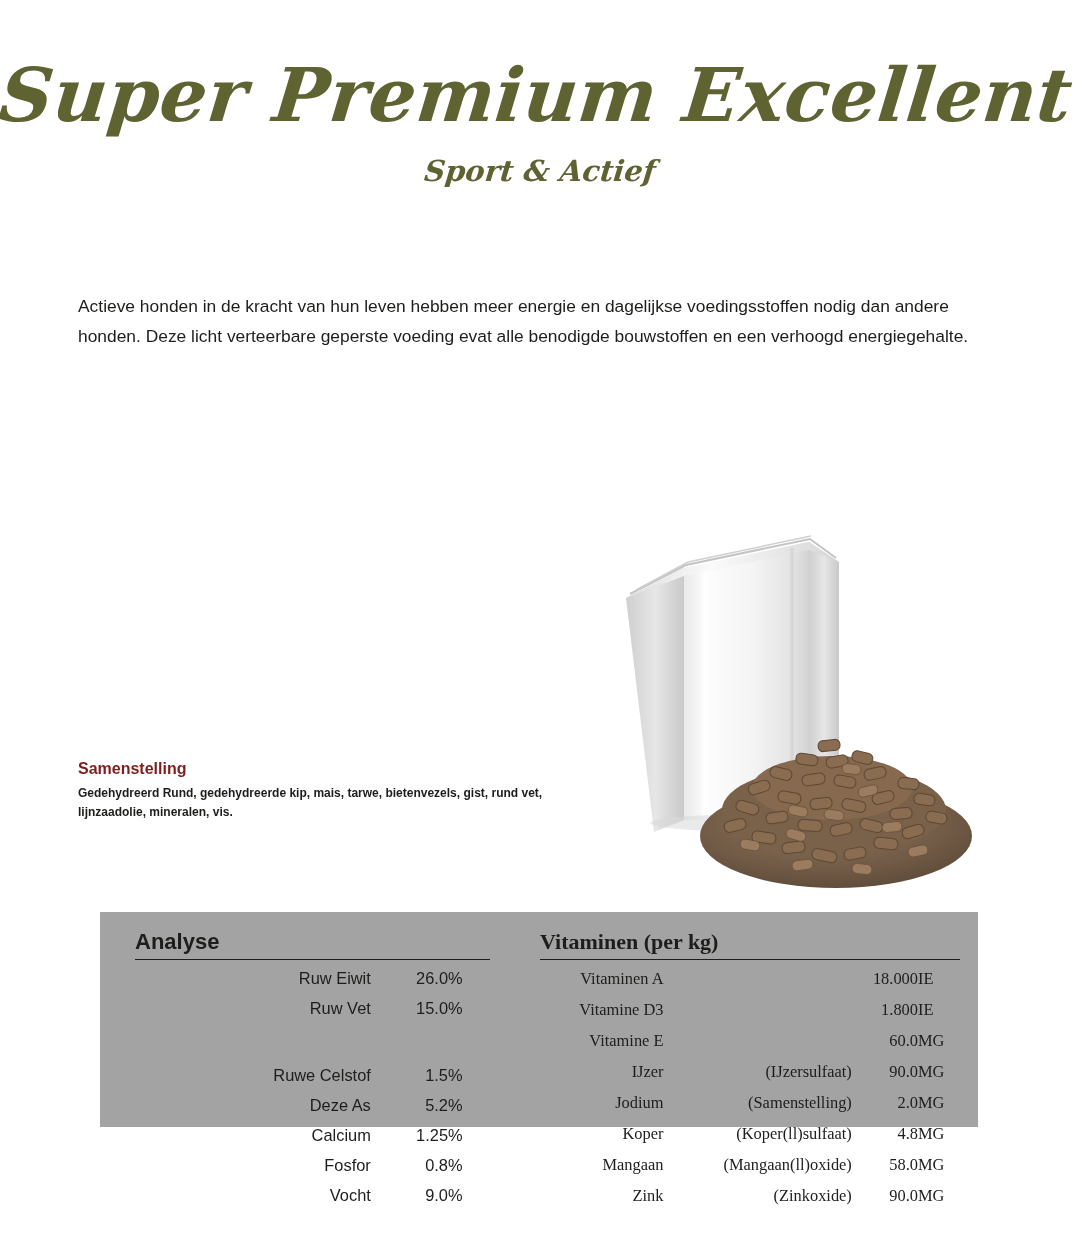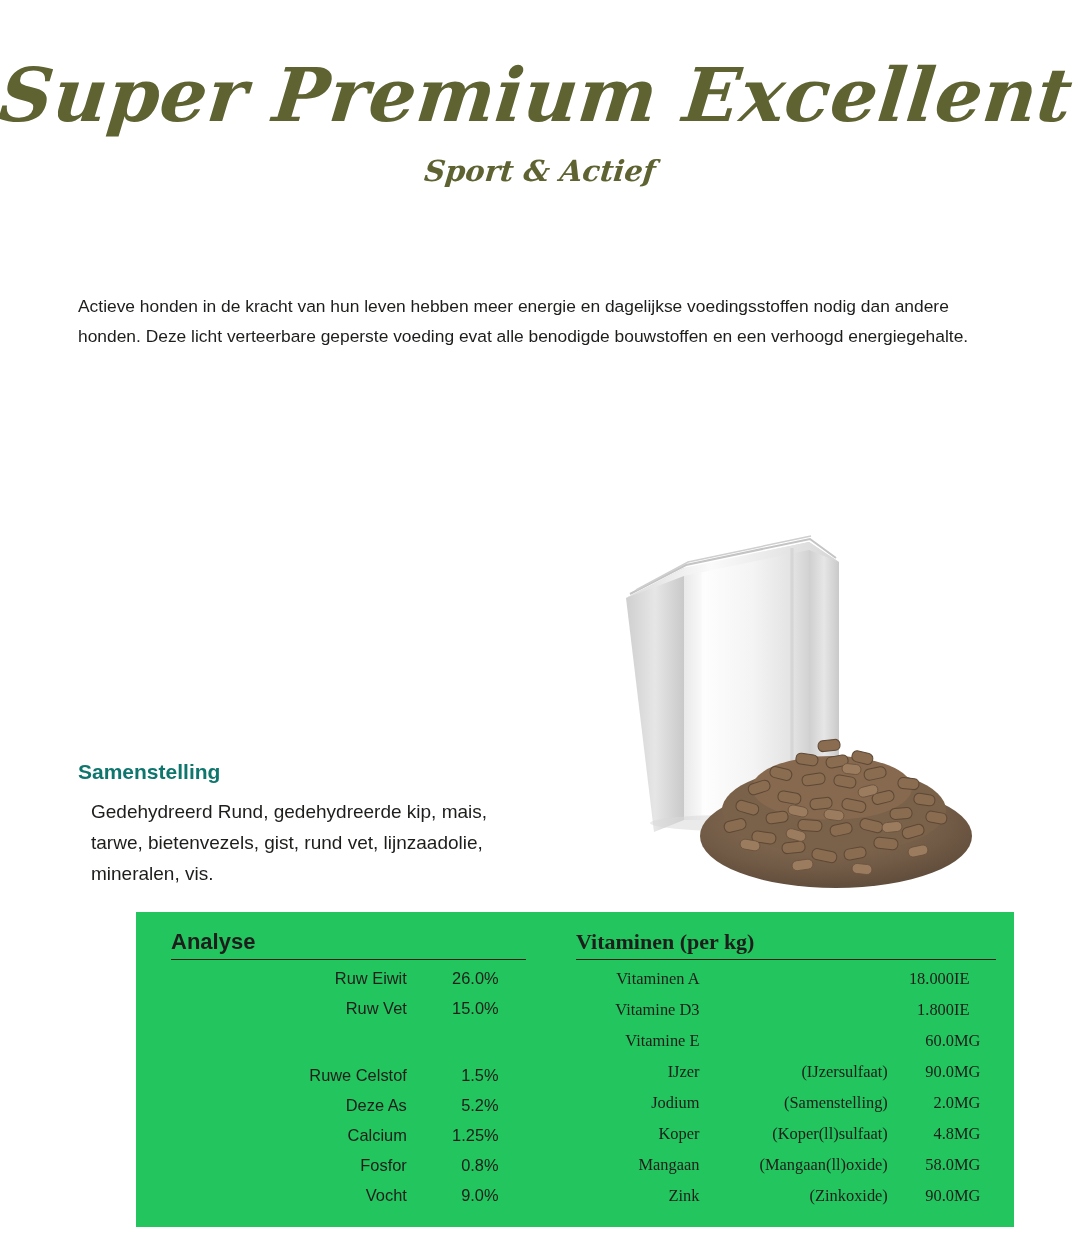--- a/index.html
+++ b/index.html
@@ -66,53 +66,52 @@
   }
 
   
   .composition {
     position: absolute;
     left: 78px;
     top: 760px;
     width: 470px;
   }
   .composition-title {
-    font-size: 21px;
-    font-weight: 700;
-    color: #0f766e;
+    font-size: 16px;
+    font-weight: 700;
+    color: #7f1d1d;
     margin: 0 0 6px 0;
   }
   .composition-text {
-    font-size: 19px;
-    font-weight: 400;
+    font-size: 12px;
+    font-weight: 700;
     line-height: 1.62;
     color: #1d1d1b;
-    margin: 13px;
+    margin: 0;
   }
 
   
   .product-photo {
     position: absolute;
     left: 596px;
     top: 520px;
     width: 404px;
     height: 392px;
   }
   .product-photo svg { display: block; width: 100%; height: 100%; }
 
   
   .spec-panel {
     position: absolute;
     left: 100px;
     top: 912px;
     width: 878px;
-    height: 315px;
-    background: #22c55e;
+    height: 215px;
+    background: #a3a3a3;
     display: flex;
-    margin-left: 36px;
   }
   .spec-col {
     box-sizing: border-box;
     padding-top: 17px;
   }
   .spec-col.analyse { width: 418px; padding-left: 35px; padding-right: 28px; }
   .spec-col.vitaminen { width: 460px; padding-left: 22px; padding-right: 18px; font-family: Liberation Serif, serif; }
 
   .spec-heading {
     font-size: 22px;

